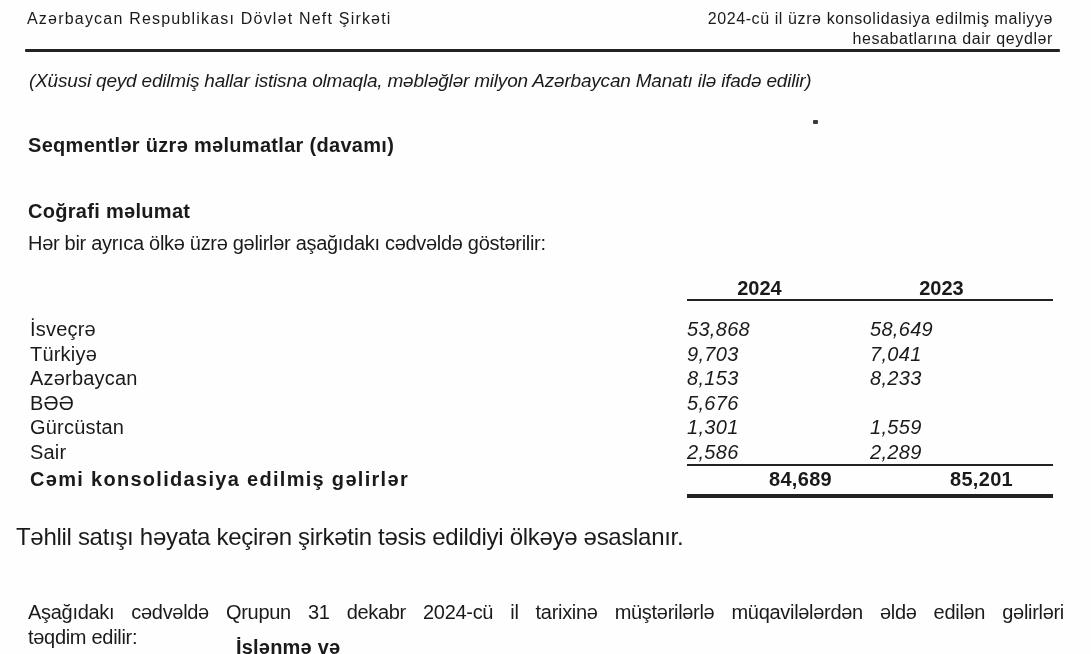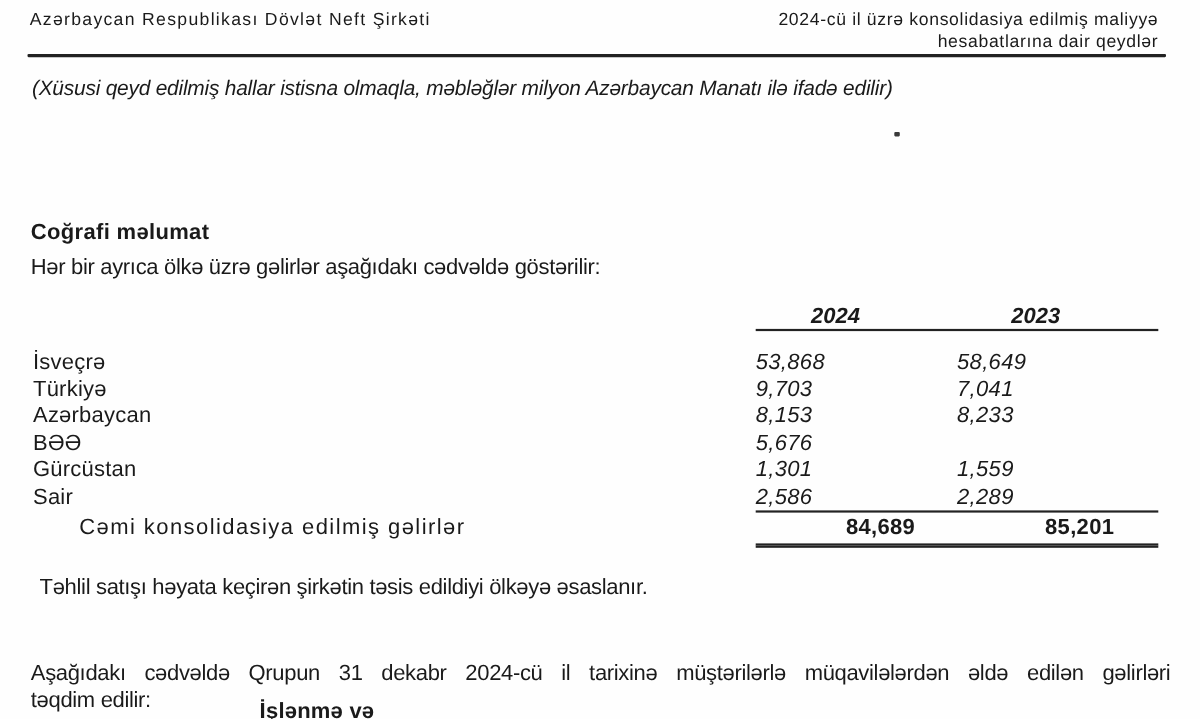--- a/index.html
+++ b/index.html
@@ -65,46 +65,45 @@
   }
   .t-row {
     display: grid;
     grid-template-columns: 657px 183px 183px;
   }
   .t-head .cell-num {
     font-weight: bold;
     text-align: center;
     height: 24px; line-height: 22px;
     border-bottom: 2.5px solid #222;
-    font-style: italic;
   }
   .t-spacer { height: 16px; }
   .t-body .cell-label { line-height: 24.5px; letter-spacing: 0.2px; white-space: nowrap; }
   .t-body .cell-num   { line-height: 24.5px; text-align: left; letter-spacing: 0.3px; font-style: italic; }
   .cell-a { padding-right: 38px; }
   .cell-b { padding-right: 40px; }
   .row-last .cell-num { border-bottom: 2px solid #222; }
   .t-total .cell-label {
-    font-weight: normal; line-height: 26px; letter-spacing: 1.3px; white-space: nowrap; margin-left: 42px;
+    font-weight: bold; line-height: 26px; letter-spacing: 1.3px; white-space: nowrap;
   }
   .t-total .cell-num {
     font-weight: bold; text-align: right; line-height: 26px; letter-spacing: 0.3px;
   }
   .double-rule {
     grid-column: 2 / 4;
     margin-top: 2px;
     height: 4px;
     border-top: 2.5px solid #222;
     border-bottom: 2px solid #222;
   }
 
   
   .analysis-note {
-    position: absolute; left: 36px; top: 523px;
-    font-size: 20px; letter-spacing: -0.3px;
+    position: absolute; left: 16px; top: 523px;
+    font-size: 24px; letter-spacing: -0.3px;
   }
   .next-intro {
     position: absolute; left: 28px; top: 600px;
     width: 1036px; font-size: 20px; line-height: 25px; letter-spacing: -0.3px;
   }
   .next-intro .line-just {
     text-align: justify;
     text-align-last: justify;
   }
   .next-fragment {
@@ -122,20 +121,21 @@
   <div class="header-right">
     <div>2024-cü il üzrə konsolidasiya edilmiş maliyyə</div>
     <div>hesabatlarına dair qeydlər</div>
   </div>
   <div class="header-rule"></div>
 
   <div class="currency-note">(Xüsusi qeyd edilmiş hallar istisna olmaqla, məbləğlər milyon Azərbaycan Manatı ilə ifadə edilir)</div>
 
   <div class="speck"></div>
 
+  <div class="h-section">Seqmentlər üzrə məlumatlar (davamı)</div>
   <div class="h-subsection">Coğrafi məlumat</div>
   <div class="table-intro">Hər bir ayrıca ölkə üzrə gəlirlər aşağıdakı cədvəldə göstərilir:</div>
 
   <div class="rev-table">
     <div class="t-row t-head">
       <div class="cell-label"></div>
       <div class="cell-num cell-a">2024</div>
       <div class="cell-num cell-b">2023</div>
     </div>
     <div class="t-spacer"></div>

